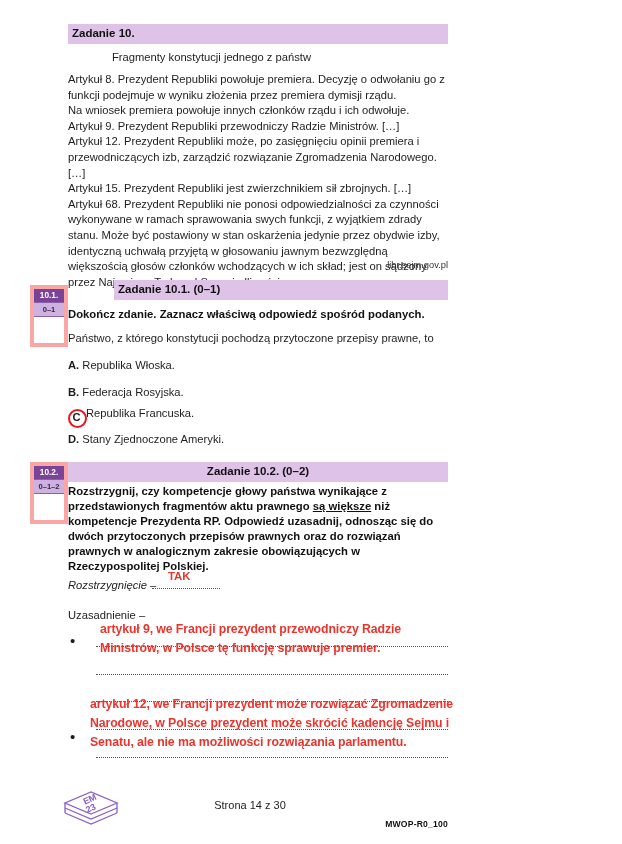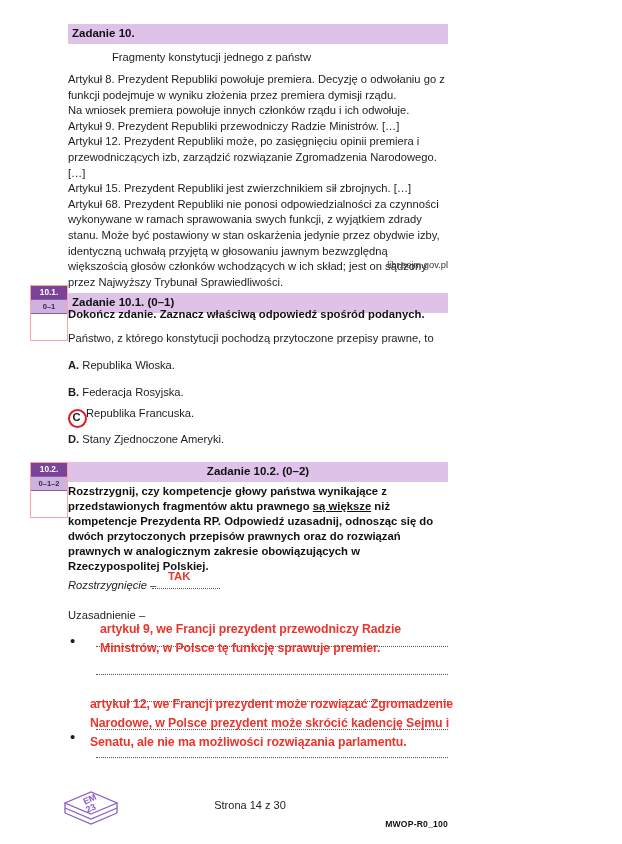--- a/index.html
+++ b/index.html
@@ -50,21 +50,21 @@
     font-size: 9.3px;
     color: #333;
     text-align: right;
   }
 
   
   .scorebox {
     position: absolute;
     left: 30px;
     width: 38px;
-    border: 1px solid #fca5a5;
+    border: 4px solid #fca5a5;
     box-sizing: border-box;
     background: #737373;
   }
   .sb-id {
     background: #7b4397;
     color: #ffffff;
     font-size: 8.3px;
     font-weight: bold;
     text-align: center;
     line-height: 13px;
@@ -191,21 +191,21 @@
   </div>
 
   <div class="source" style="top:260px;">libr.sejm.gov.pl</div>
 
   <div class="scorebox" style="top:285px;">
     <div class="sb-id">10.1.</div>
     <div class="sb-pts">0–1</div>
     <div class="sb-blank"></div>
   </div>
 
-  <div class="content-col band" style="top:293px;">Zadanie 10.1. (0–1)</div>
+  <div class="content-col band" style="top:280px;margin-left:46px;">Zadanie 10.1. (0–1)</div>
 
   <div class="content-col prompt-bold" style="top:307px;">Dokończ zdanie. Zaznacz właściwą odpowiedź spośród podanych.</div>
 
   <div class="content-col body-text" style="top:331px;">Państwo, z którego konstytucji pochodzą przytoczone przepisy prawne, to</div>
 
   <div class="content-col option" style="top:358px;">
     <b>A.</b>
     <span>Republika Włoska.</span>
   </div>
 

